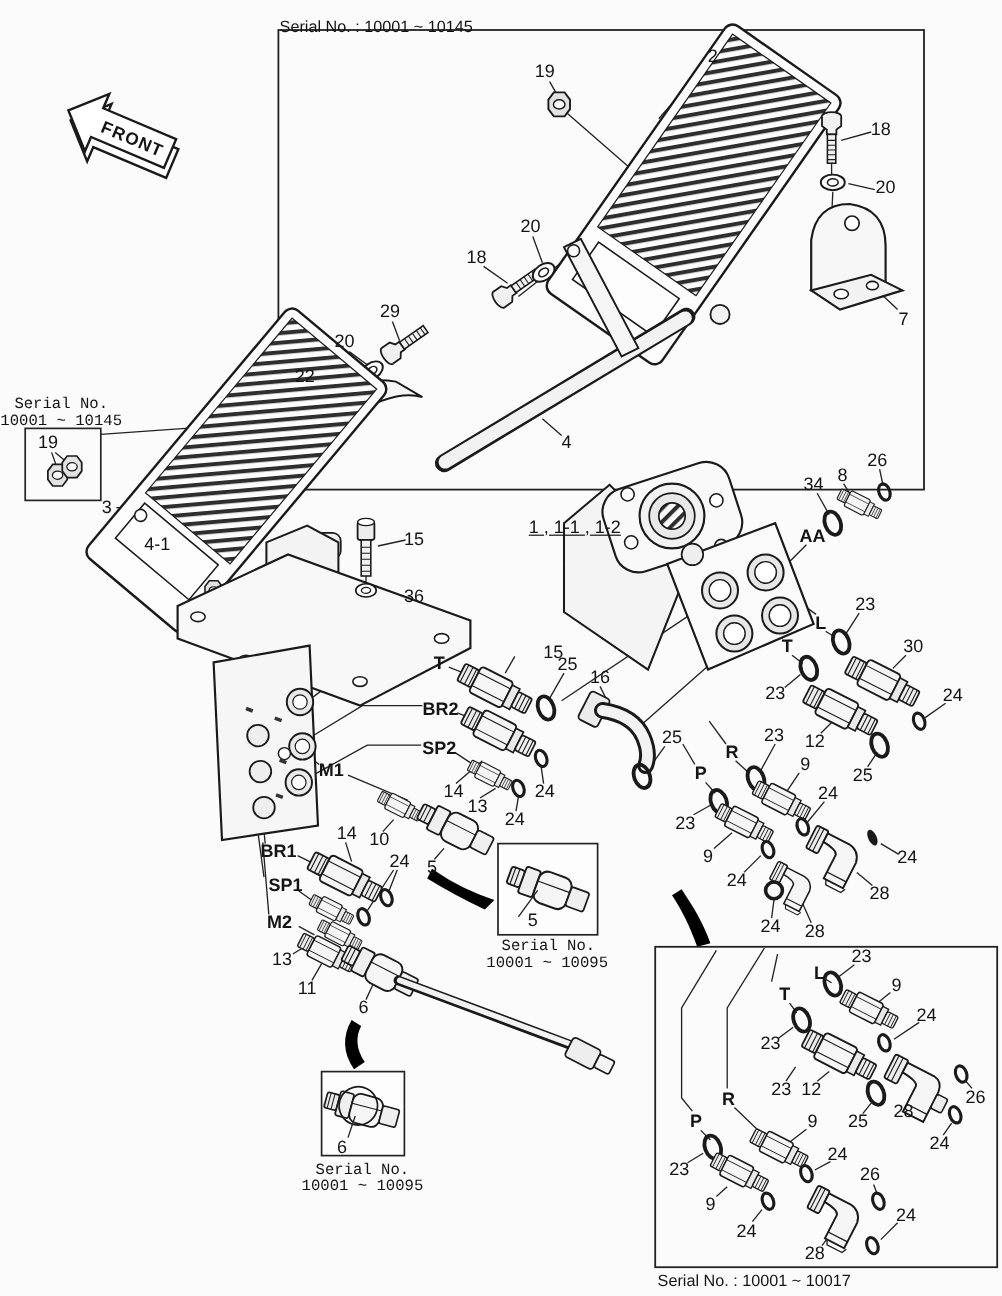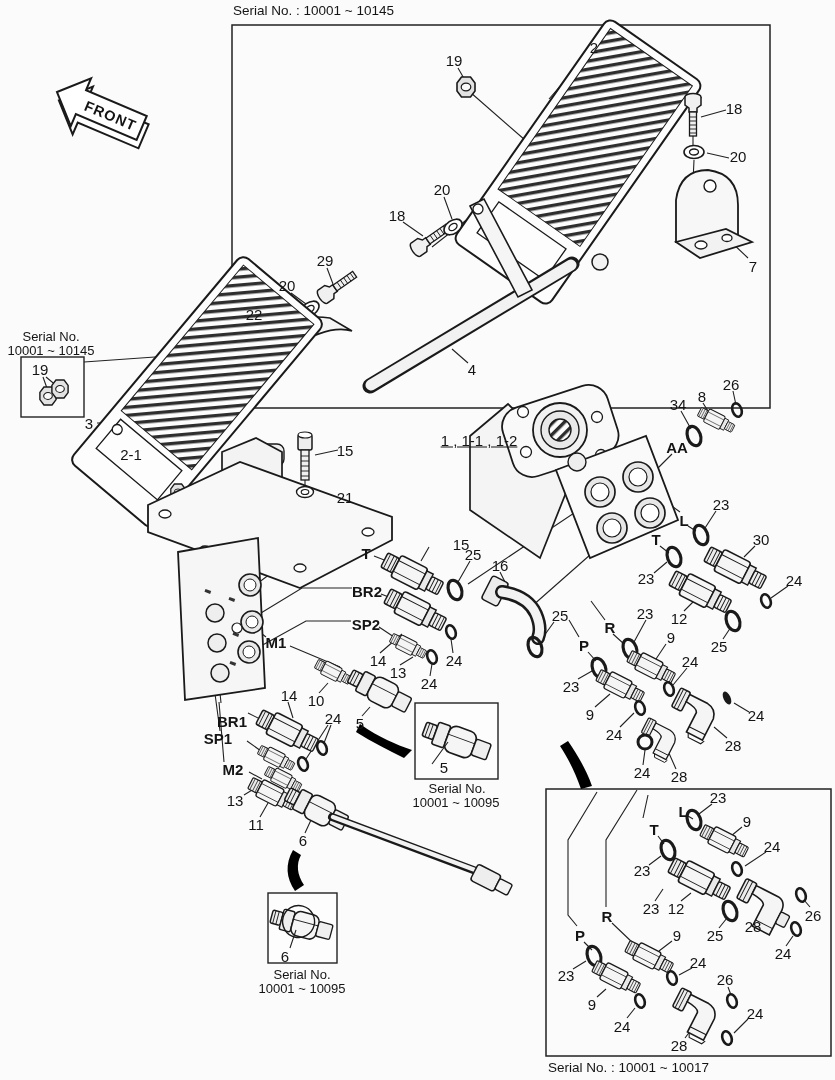--- a/index.html
+++ b/index.html
@@ -4,21 +4,21 @@
 <style>
   html,body{margin:0;padding:0;background:#fff;}
   .stage{position:relative;width:835px;height:1080px;background:#fbfbfb;overflow:hidden;
          font-family:"Liberation Sans",sans-serif;color:#141414;}
   svg{position:absolute;left:0;top:0;}
   .lbl-layer{position:absolute;left:0;top:0;width:835px;height:1060px;pointer-events:none;}
   .part-label{position:absolute;transform:translate(-50%,-50%);font-size:15px;line-height:1;
               white-space:nowrap;color:#141414;}
   .part-label.b{font-weight:bold;}
   .cap{position:absolute;font-size:13.5px;line-height:1.1;white-space:nowrap;color:#141414;}
-  .cap.c{transform:translateX(-50%);font-size:13px;}
+  .cap.c{transform:translateX(-50%);font-size:13px;font-family:Liberation Mono, monospace;}
 </style>
 </head>
 <body>
 
 <div class="stage">
 
 <svg width="835" height="1080" viewBox="0 0 835 1080">
   <defs>
     <pattern id="hatch" width="8" height="8" patternUnits="userSpaceOnUse" patternTransform="rotate(45)">
       <rect width="8" height="8" fill="#fdfdfd"></rect>
@@ -341,21 +341,21 @@
     <use href="#fit-md" transform="translate(616,977) rotate(27)"></use>
     <use href="#oring-sm" transform="translate(640,1001) rotate(-20)"></use>
     <use href="#fit-md" transform="translate(649,957) rotate(27)"></use>
     <use href="#oring-sm" transform="translate(672,978) rotate(-20)"></use>
     <use href="#elbow" transform="translate(701,1012) rotate(27)"></use>
     <use href="#oring-sm" transform="translate(732,1001) rotate(-20)"></use>
     <use href="#oring-sm" transform="translate(727,1038) rotate(-20)"></use>
   </g>
 </svg>
 
-<div class="cap" style="left:233px;top:4px">Serial No. : 10001 ~ 10145</div>
+<div class="cap" style="left:233px;top:16px">Serial No. : 10001 ~ 10145</div>
 <div class="cap c" style="left:51px;top:330px">Serial No.</div>
 <div class="cap c" style="left:51px;top:344px">10001 ~ 10145</div>
 <div class="cap c" style="left:457px;top:782px">Serial No.</div>
 <div class="cap c" style="left:456px;top:796px">10001 ~ 10095</div>
 <div class="cap c" style="left:302px;top:968px">Serial No.</div>
 <div class="cap c" style="left:302px;top:982px">10001 ~ 10095</div>
 <div class="cap" style="left:548px;top:1061px">Serial No. : 10001 ~ 10017</div>
 
 <div class="lbl-layer" id="label-layer">
       <div class="part-label" style="left: 454px; top: 60px;">19</div>
@@ -364,23 +364,23 @@
       <div class="part-label" style="left: 738px; top: 156px;">20</div>
       <div class="part-label" style="left: 753px; top: 266px;">7</div>
       <div class="part-label" style="left: 442px; top: 189px;">20</div>
       <div class="part-label" style="left: 397px; top: 215px;">18</div>
       <div class="part-label" style="left: 325px; top: 260px;">29</div>
       <div class="part-label" style="left: 287px; top: 285px;">20</div>
       <div class="part-label" style="left: 254px; top: 314px;">22</div>
       <div class="part-label" style="left: 472px; top: 369px;">4</div>
       <div class="part-label" style="left: 40px; top: 369px;">19</div>
       <div class="part-label" style="left: 89px; top: 423px;">3</div>
-      <div class="part-label" style="left: 131px; top: 454px;">2-1</div>
+      <div class="part-label" style="left: 131px; top: 454px;">4-1</div>
       <div class="part-label" style="left: 345px; top: 450px;">15</div>
-      <div class="part-label" style="left: 345px; top: 497px;">21</div>
+      <div class="part-label" style="left: 345px; top: 497px;">36</div>
       <div class="part-label" style="left: 479px; top: 440px; text-decoration: underline;">1 , 1-1 , 1-2</div>
       <div class="part-label" style="left: 678px; top: 404px;">34</div>
       <div class="part-label" style="left: 702px; top: 396px;">8</div>
       <div class="part-label" style="left: 731px; top: 384px;">26</div>
       <div class="part-label b" style="left: 677px; top: 447px;">AA</div>
       <div class="part-label b" style="left: 684px; top: 520px;">L</div>
       <div class="part-label" style="left: 721px; top: 504px;">23</div>
       <div class="part-label b" style="left: 656px; top: 539px;">T</div>
       <div class="part-label" style="left: 646px; top: 578px;">23</div>
       <div class="part-label" style="left: 761px; top: 539px;">30</div>
@@ -407,22 +407,22 @@
       <div class="part-label b" style="left: 366px; top: 624px;">SP2</div>
       <div class="part-label b" style="left: 276px; top: 642px;">M1</div>
       <div class="part-label" style="left: 378px; top: 660px;">14</div>
       <div class="part-label" style="left: 398px; top: 672px;">13</div>
       <div class="part-label" style="left: 454px; top: 660px;">24</div>
       <div class="part-label" style="left: 429px; top: 683px;">24</div>
       <div class="part-label" style="left: 560px; top: 615px;">25</div>
       <div class="part-label" style="left: 289px; top: 695px;">14</div>
       <div class="part-label" style="left: 316px; top: 700px;">10</div>
       <div class="part-label" style="left: 360px; top: 723px;">5</div>
-      <div class="part-label b" style="left: 232px; top: 710px; margin-top: 11px;">BR1</div>
-      <div class="part-label b" style="left: 218px; top: 738px; text-align: center;">SP1</div>
+      <div class="part-label b" style="left: 232px; top: 710px;">BR1</div>
+      <div class="part-label b" style="left: 238px; top: 738px; text-align: center;">SP1</div>
       <div class="part-label" style="left: 333px; top: 718px;">24</div>
       <div class="part-label b" style="left: 233px; top: 769px;">M2</div>
       <div class="part-label" style="left: 235px; top: 800px;">13</div>
       <div class="part-label" style="left: 256px; top: 824px;">11</div>
       <div class="part-label" style="left: 303px; top: 840px;">6</div>
       <div class="part-label" style="left: 444px; top: 767px;">5</div>
       <div class="part-label" style="left: 285px; top: 956px;">6</div>
       <div class="part-label b" style="left: 683px; top: 811px;">L</div>
       <div class="part-label" style="left: 718px; top: 797px;">23</div>
       <div class="part-label" style="left: 747px; top: 821px;">9</div>

